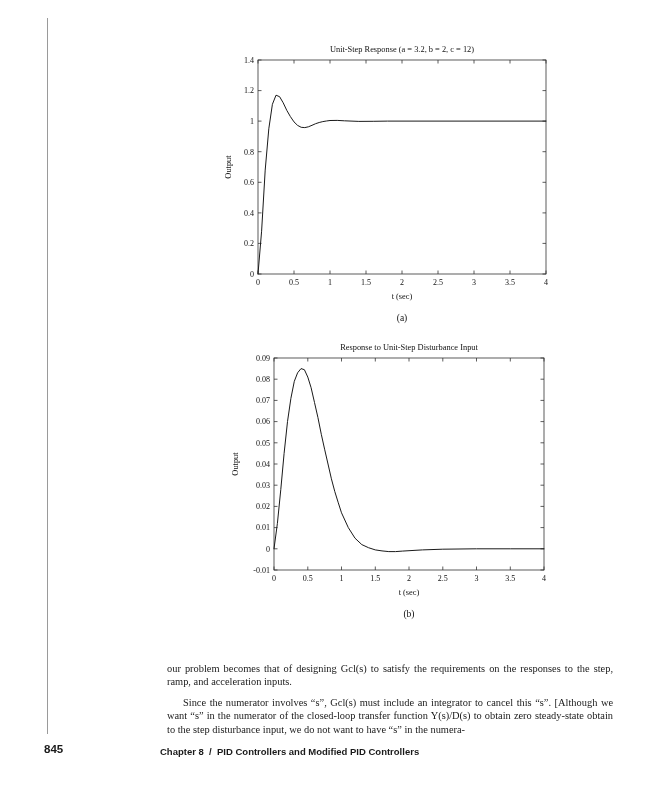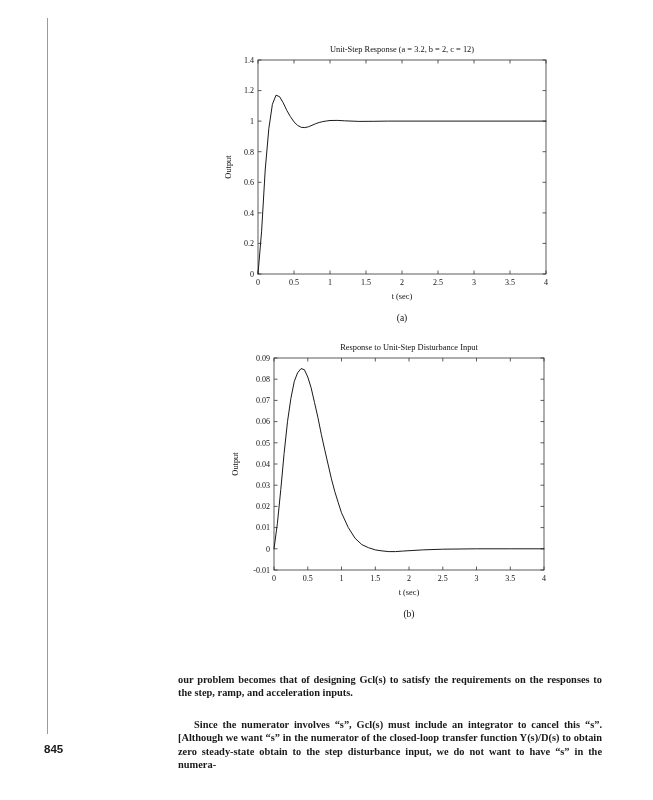--- a/index.html
+++ b/index.html
@@ -11,21 +11,21 @@
   .chart { position:absolute; }
   .chart svg { display:block; }
   svg text { font-family:"Liberation Serif", serif; fill:#111; }
   .tick   { font-size:8px; }
   .ctitle { font-size:8.4px; }
   .clabel { font-size:8.4px; }
   .sublabel { text-align:center; font-size:9.5px; margin-top:3px; color:#111; }
   .caption { position:absolute; left:50px; top:522px; width:122px; font-size:10px; line-height:13.4px; }
   .caption .cap-line:first-child { font-weight:bold; }
   .body-text { position:absolute; left:160px; top:655px; width:460px; font-size:10.4px; line-height:13.4px; text-align:justify; }
-  .body-text p { margin:18px;font-weight:bold; }
+  .body-text p { margin:7px; }
   .body-text p.indent { text-indent:16px; }
   .page-num {
     position:absolute; left:44px; top:743px;
     font-family:"Liberation Sans", sans-serif; font-weight:bold; font-size:11.5px;
   }
   .footer-text {
     position:absolute; left:160px; top:746px;
     font-family:"Liberation Sans", sans-serif; font-weight:bold; font-size:9.5px;
   }
 </style>
@@ -169,14 +169,15 @@
     <div class="sublabel" style="padding-left:36px;">(b)</div>
   </div>
 
 
   <div class="body-text">
     <p>our problem becomes that of designing Gcl(s) to satisfy the requirements on the responses to the step, ramp, and acceleration inputs.</p>
     <p class="indent">Since the numerator involves “s”, Gcl(s) must include an integrator to cancel this “s”. [Although we want “s” in the numerator of the closed-loop transfer function Y(s)/D(s) to obtain zero steady-state obtain to the step disturbance input, we do not want to have “s” in the numera-</p>
   </div>
 
   <div class="page-num">845</div>
+  <div class="footer-text">Chapter 8&nbsp;&nbsp;/&nbsp;&nbsp;PID Controllers and Modified PID Controllers</div>
 
 </div>
 
 </body></html>

